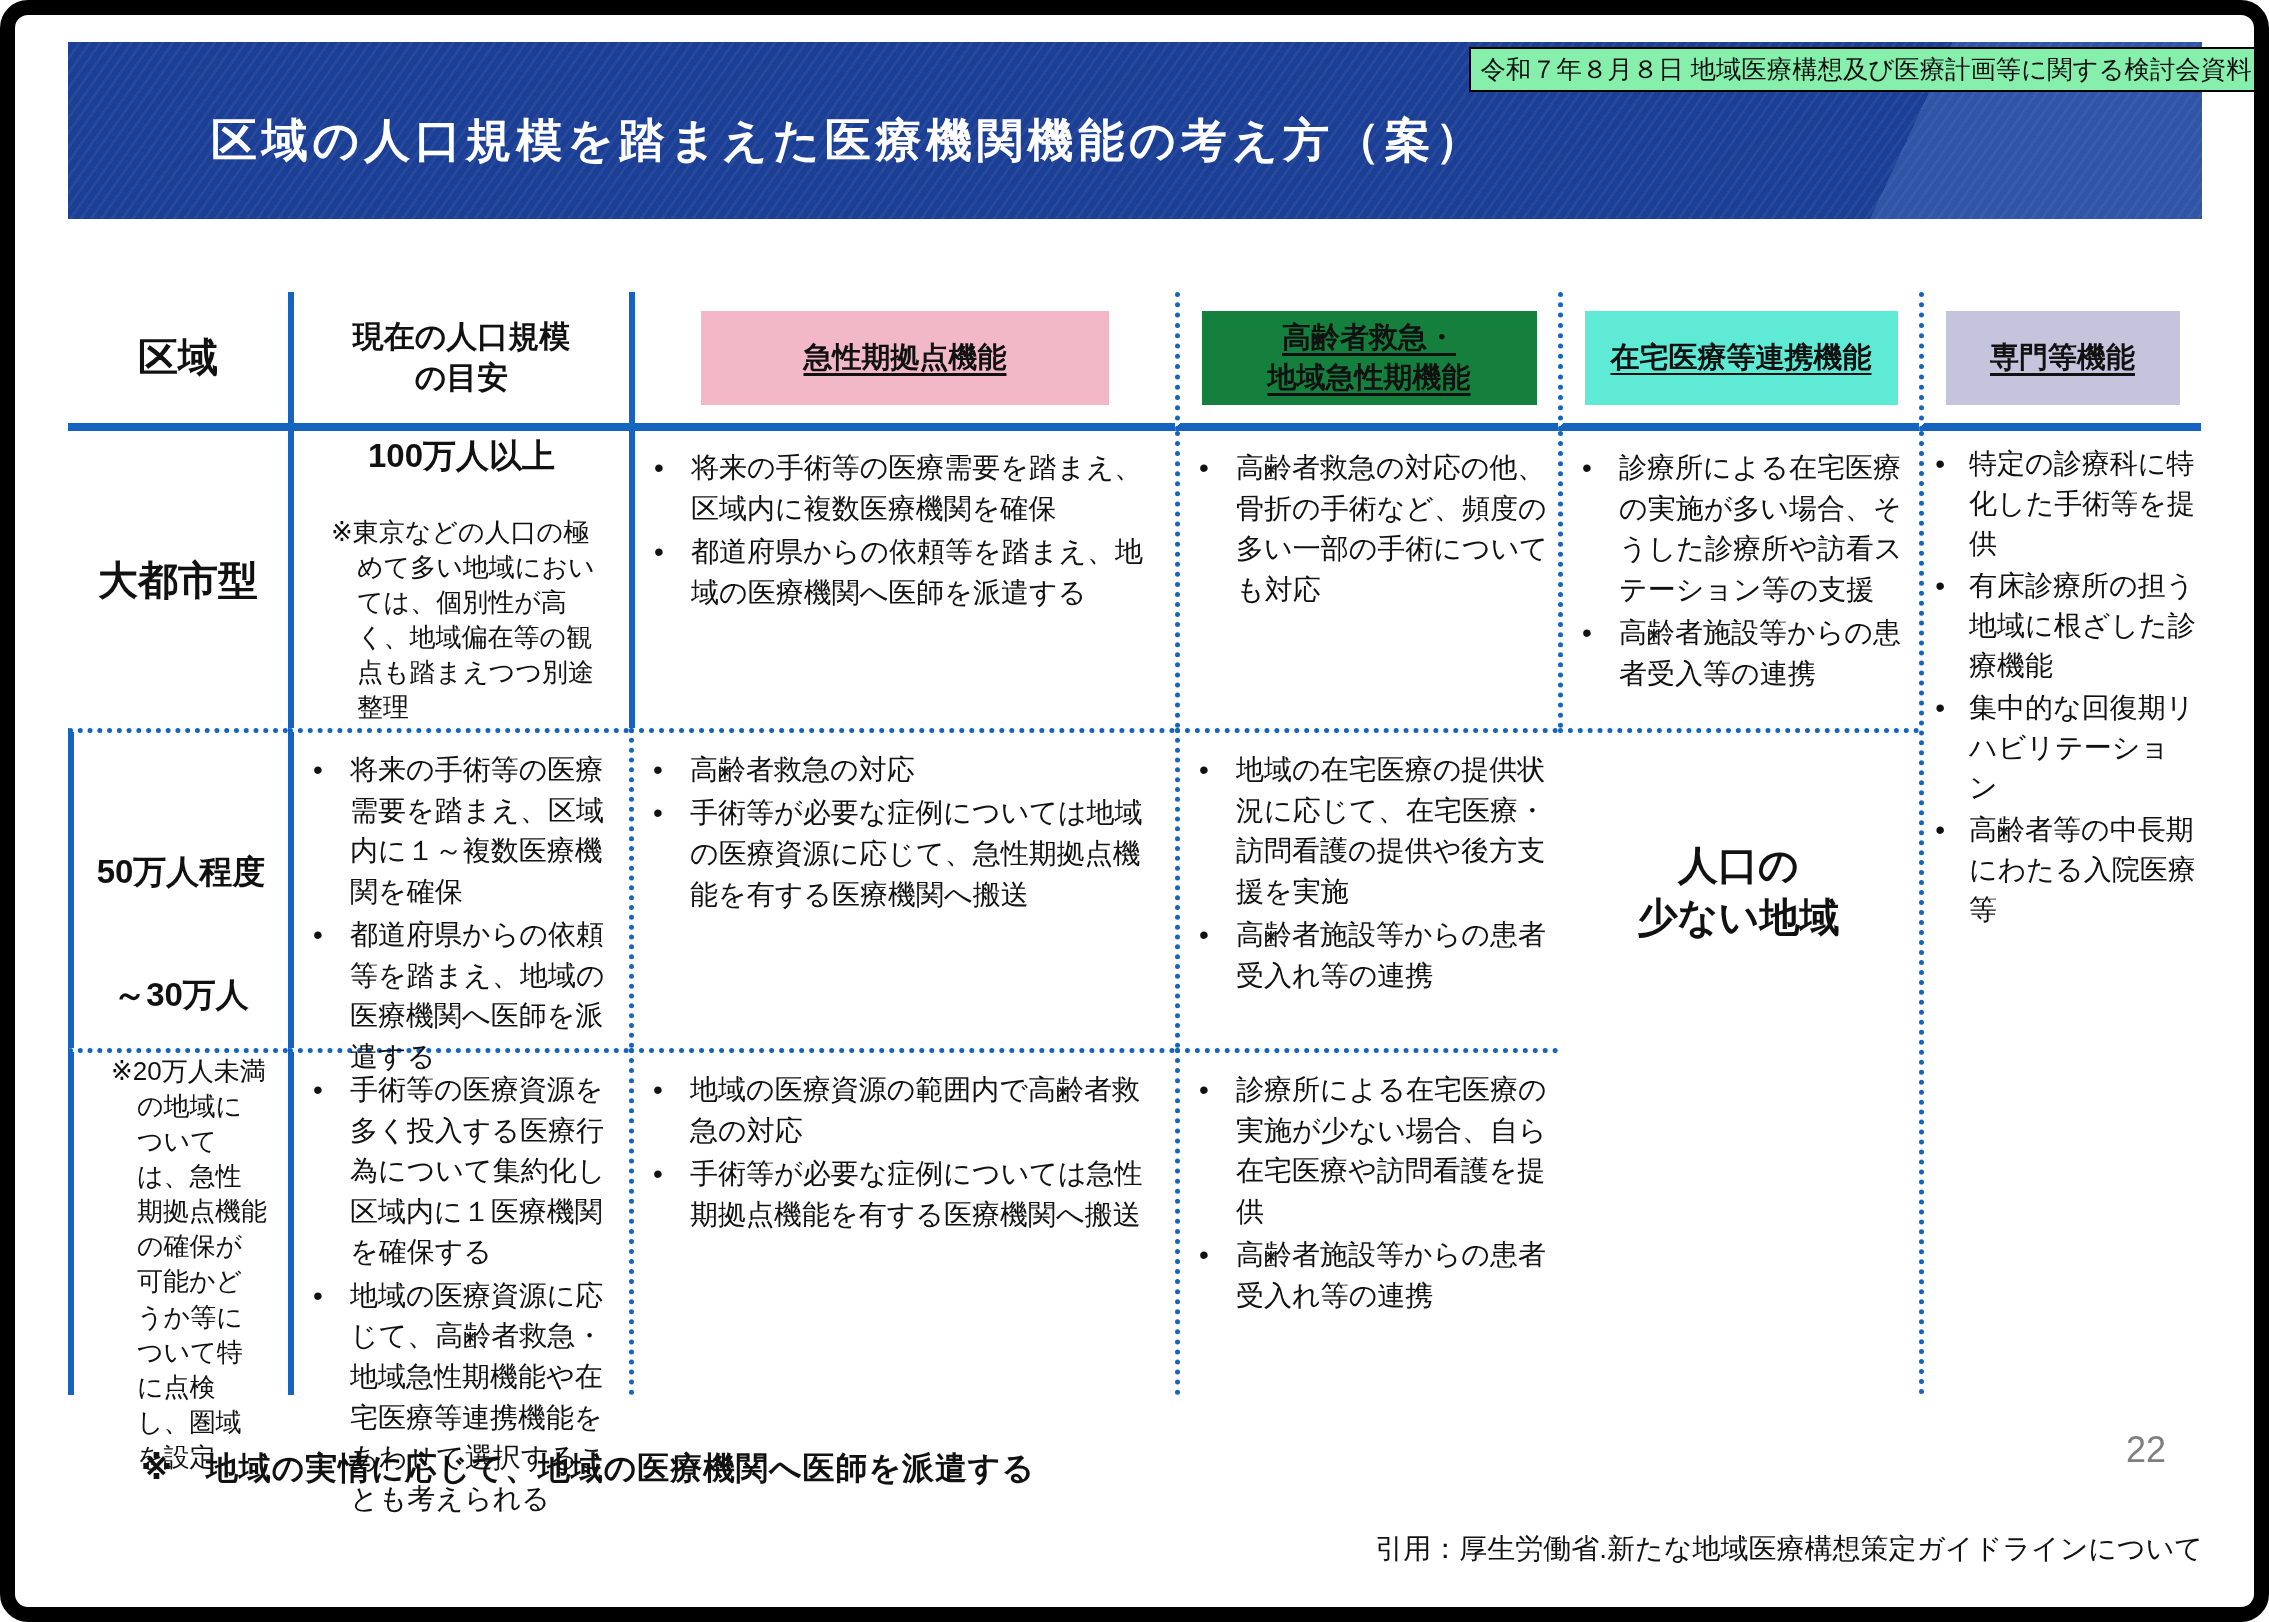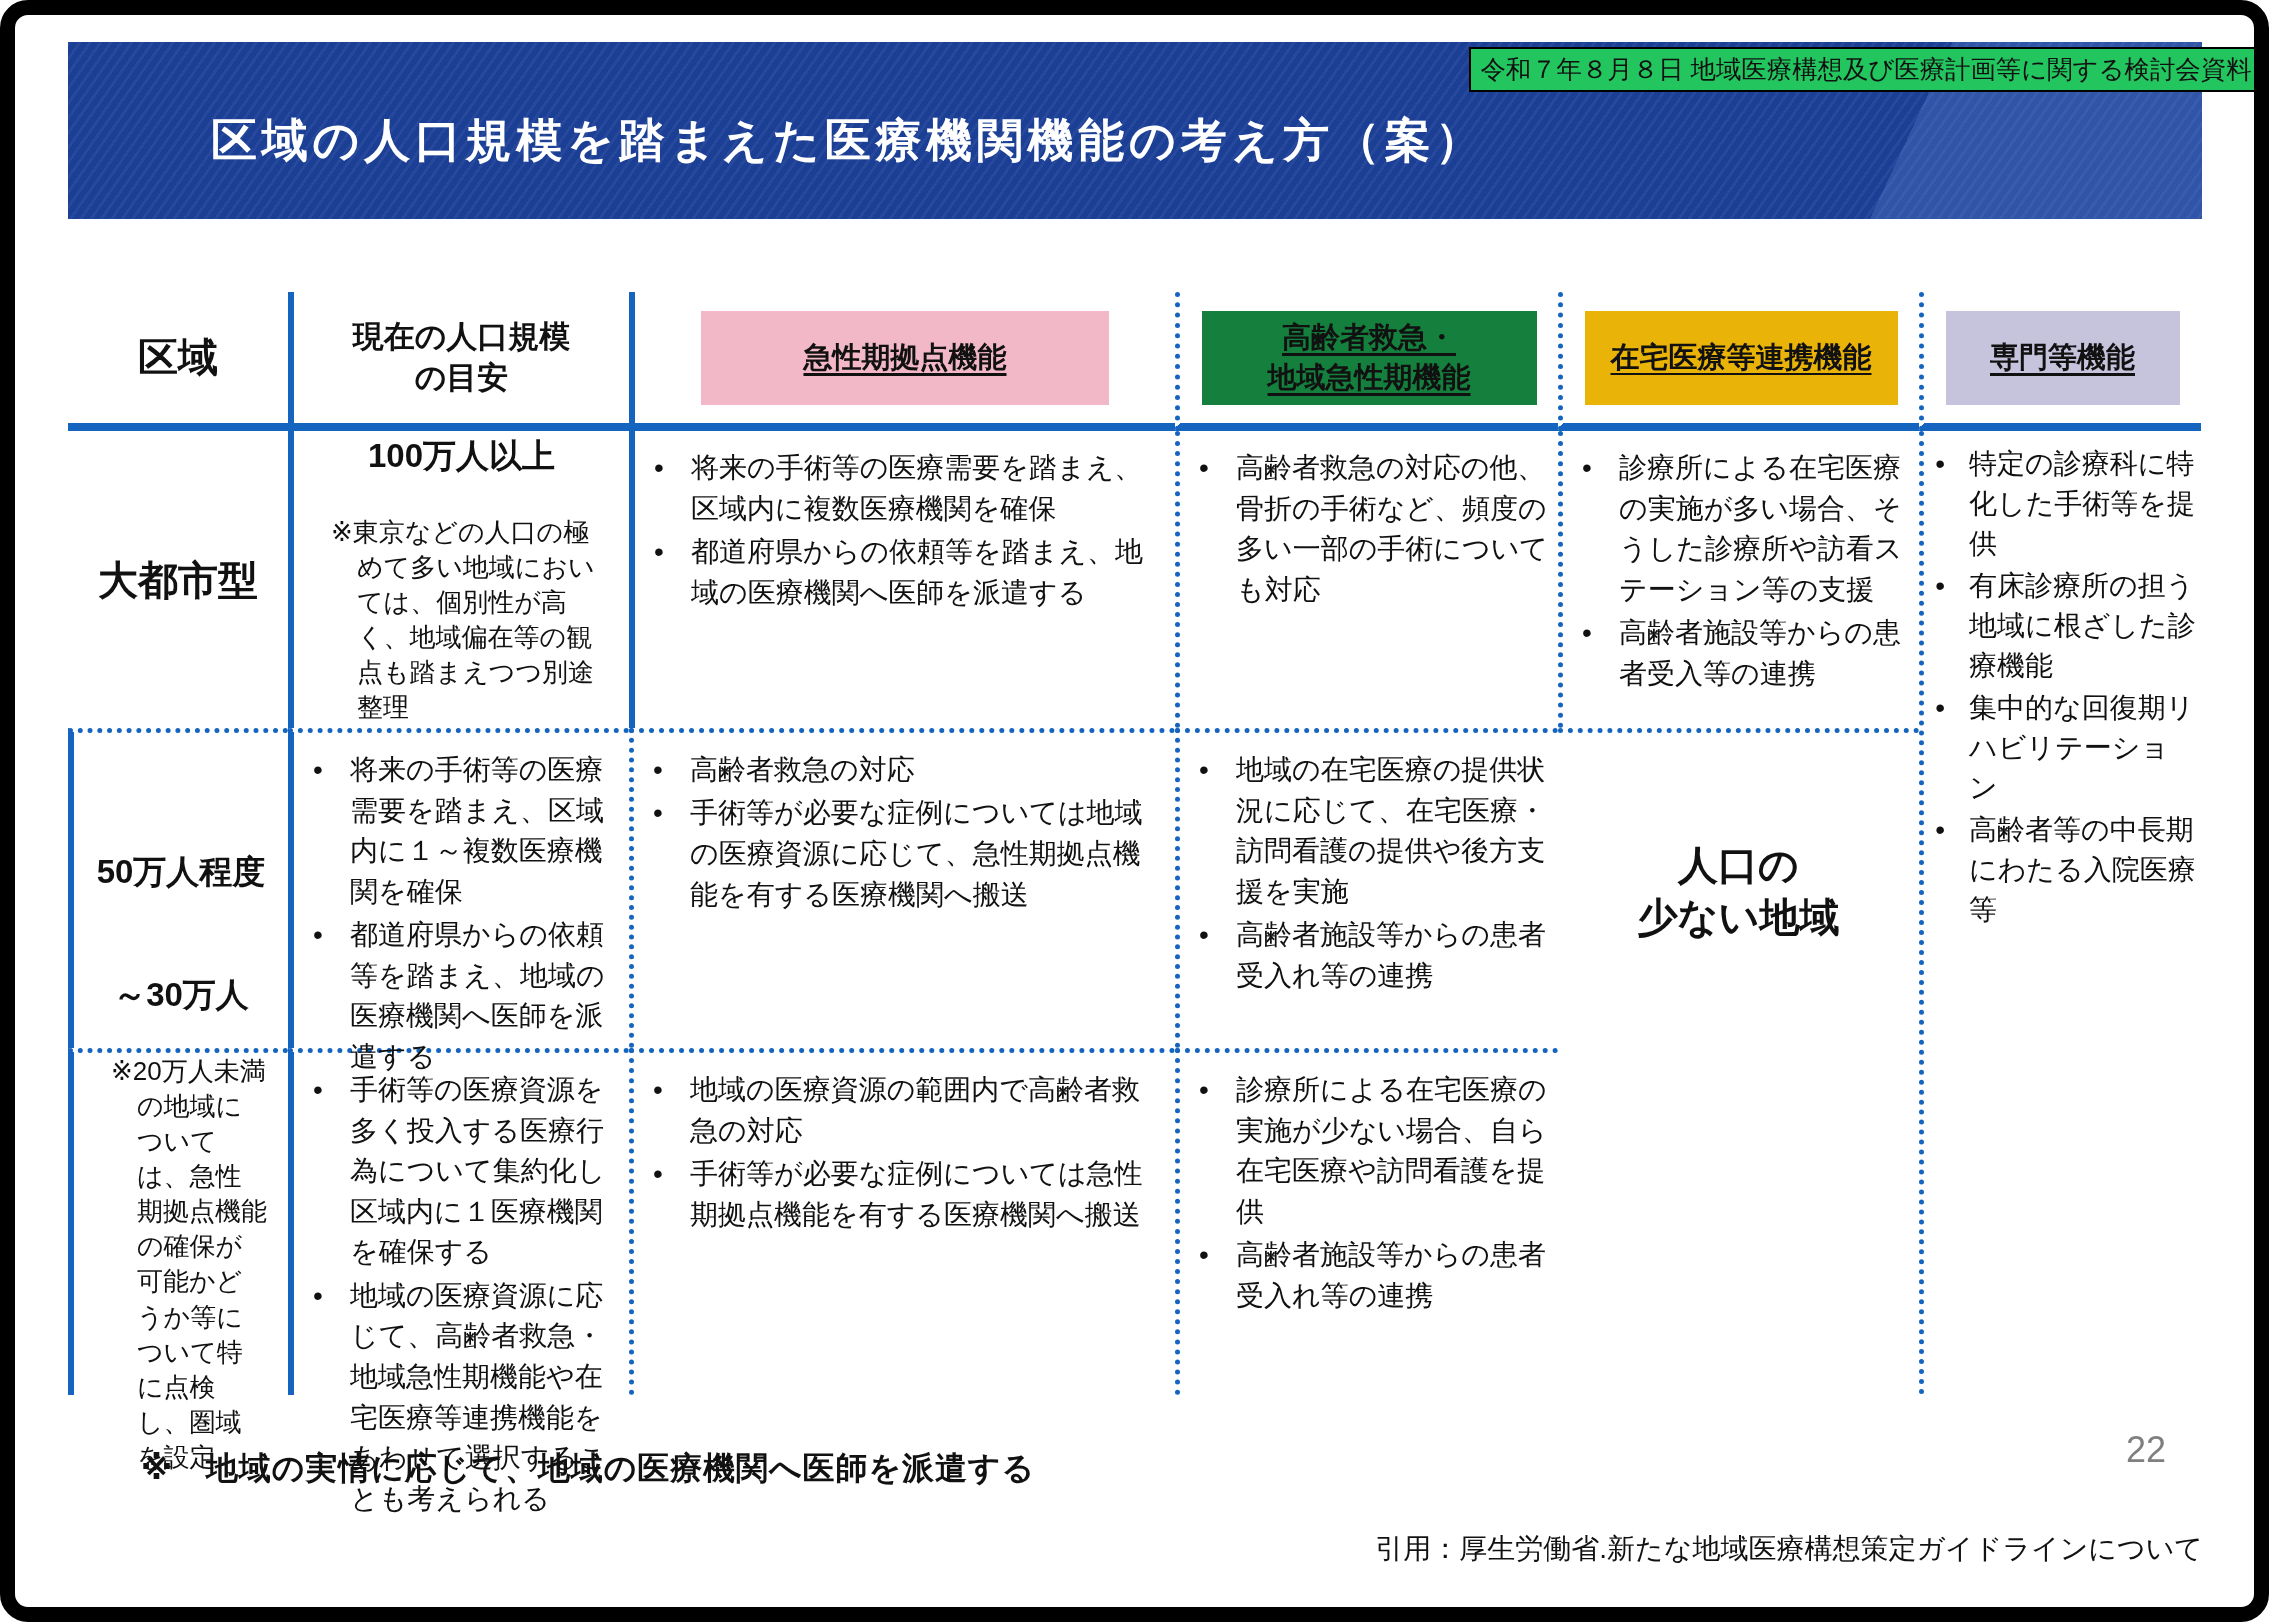--- a/index.html
+++ b/index.html
@@ -37,21 +37,21 @@
   }
   .title{
     position:relative;
     padding-left:104px;padding-top:21px;
     font-size:46px;font-weight:bold;color:#fff;
     letter-spacing:4.7px;
     margin-left:39px;
   }
   .source-label{
     position:absolute;left:1469px;top:47px;z-index:5;
-    background:#22c55e;border:2.8px solid #000;
+    background:#86efac;border:2.8px solid #000;
     font-size:25.4px;line-height:1.3;
     padding:3.8px 9.4px;
     white-space:nowrap;
   }
   
   .table{
     position:absolute;left:68px;top:292px;width:2134px;
     display:grid;
     grid-template-columns:220px 341px 546px 383px 361px 282px;
     grid-template-rows:139px 297px 320px 347px;
@@ -127,21 +127,21 @@
   <div class="cell hcell pop-h vs hd">現在の人口規模
 の目安</div>
   <div class="cell boxcell vs hd">
     <div class="func-box acute" style="background: rgb(242, 184, 200);">急性期拠点機能</div>
   </div>
   <div class="cell boxcell vd hd">
     <div class="func-box" style="background: #15803d;">高齢者救急・
 地域急性期機能</div>
   </div>
   <div class="cell boxcell vd hd">
-    <div class="func-box" style="background: #eab308; text-decoration: underline;">在宅医療等連携機能</div>
+    <div class="func-box" style="background: #5eead4; text-decoration: underline;">在宅医療等連携機能</div>
   </div>
   <div class="cell boxcell vd hd">
     <div class="func-box" style="background: rgb(198, 195, 220);">専門等機能</div>
   </div>
 
   <div class="cell cell-region">大都市型</div>
   <div class="cell cell-pop vs">
     <div class="pop-main">100万人以上</div>
     <div class="pop-note">※東京などの人口の極めて多い地域においては、個別性が高く、地域偏在等の観点も踏まえつつ別途整理</div>
   </div>

